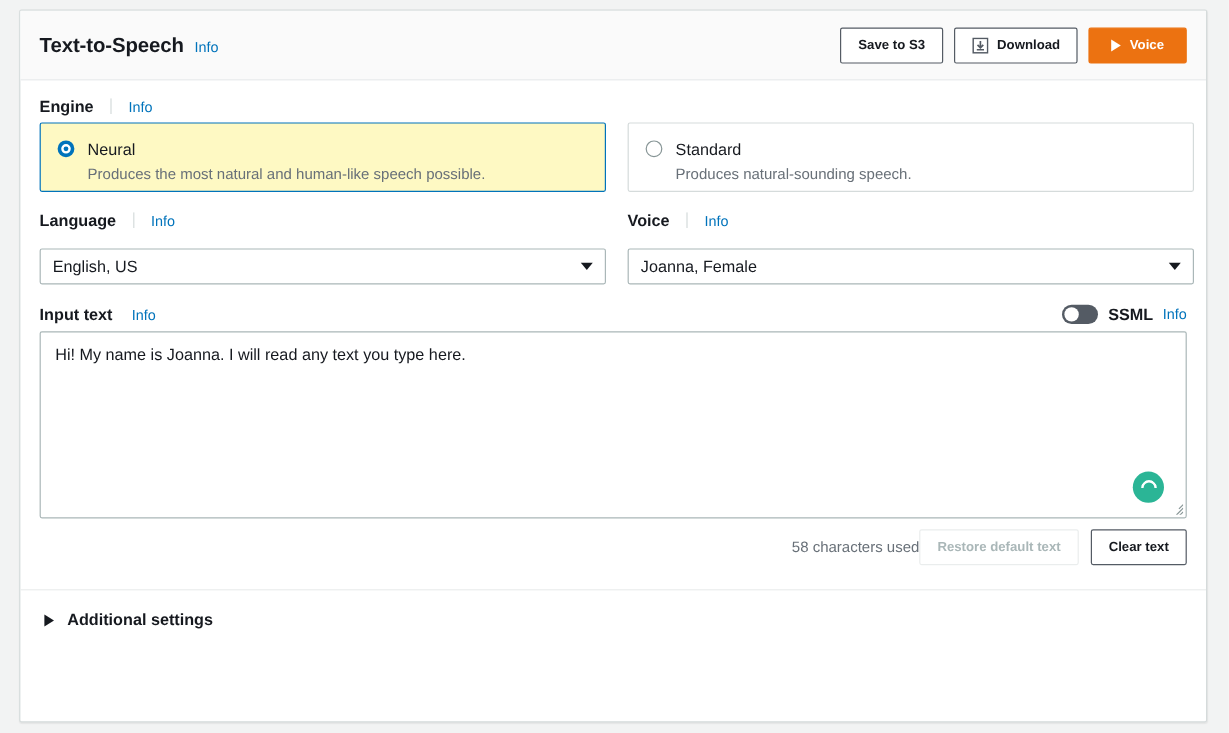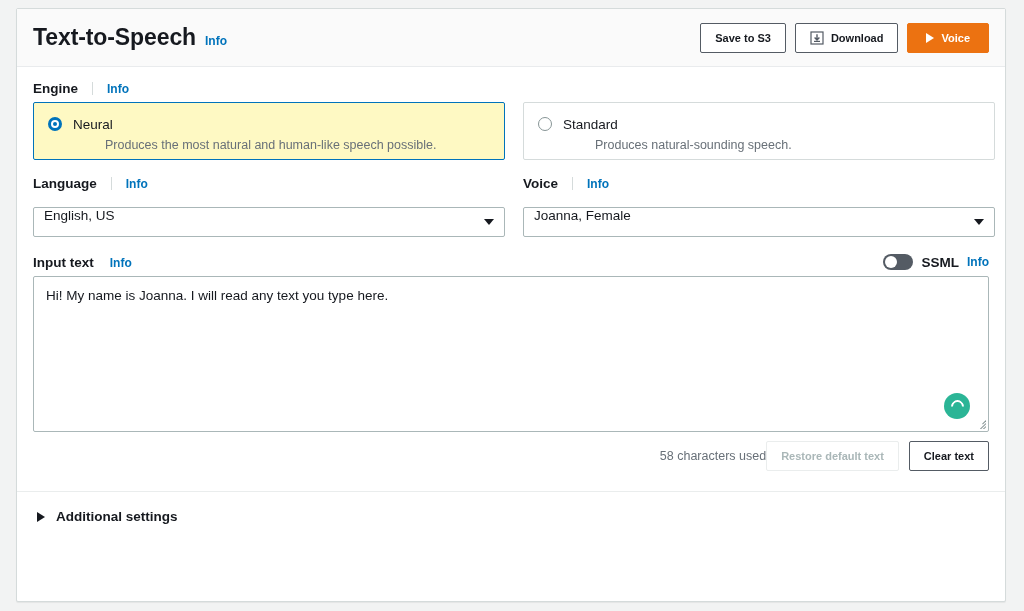--- a/index.html
+++ b/index.html
@@ -40,29 +40,29 @@
     align-items: center;
     padding: 0 16px 0 16px;
   }
   .header-title-wrap {
     display: flex;
     align-items: baseline;
     gap: 9px;
     flex: 1 1 auto;
   }
   .header-title {
-    font-size: 23px;
+    font-size: 17px;
     font-weight: bold;
     color: #16191f;
     letter-spacing: -0.1px;
   }
   .info-link {
     color: #0073bb;
     font-size: 12px;
-    font-weight: bold;
+    font-weight: normal;
     text-decoration: none;
     cursor: pointer;
   }
   .header-actions {
     display: flex;
     align-items: center;
     gap: 9px;
   }
 
   
@@ -174,32 +174,31 @@
   .radio-text { line-height: 1.35; }
   .radio-title {
     font-size: 13.5px;
     color: #16191f;
     font-weight: normal;
   }
   .radio-desc {
     font-size: 12.5px;
     color: #687078;
     margin-top: 3px;
-    margin-left: 32px;
   }
 
   
   .select {
     position: relative;
     height: 30px;
     border: 1px solid #aab7b8;
     border-radius: 2px;
     background: #ffffff;
     display: flex;
-    align-items: flex-start;
+    align-items: center;
     padding: 0 30px 0 10px;
     box-sizing: border-box;
     font-size: 13.5px;
     color: #16191f;
     cursor: pointer;
     margin-top: 16px;
   }
   .caret {
     position: absolute;
     right: 10px;

